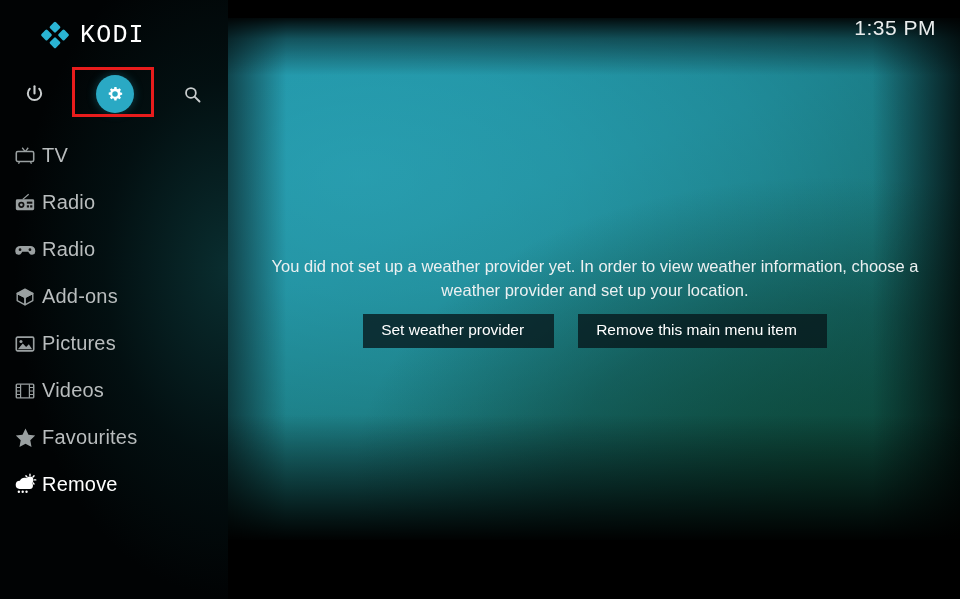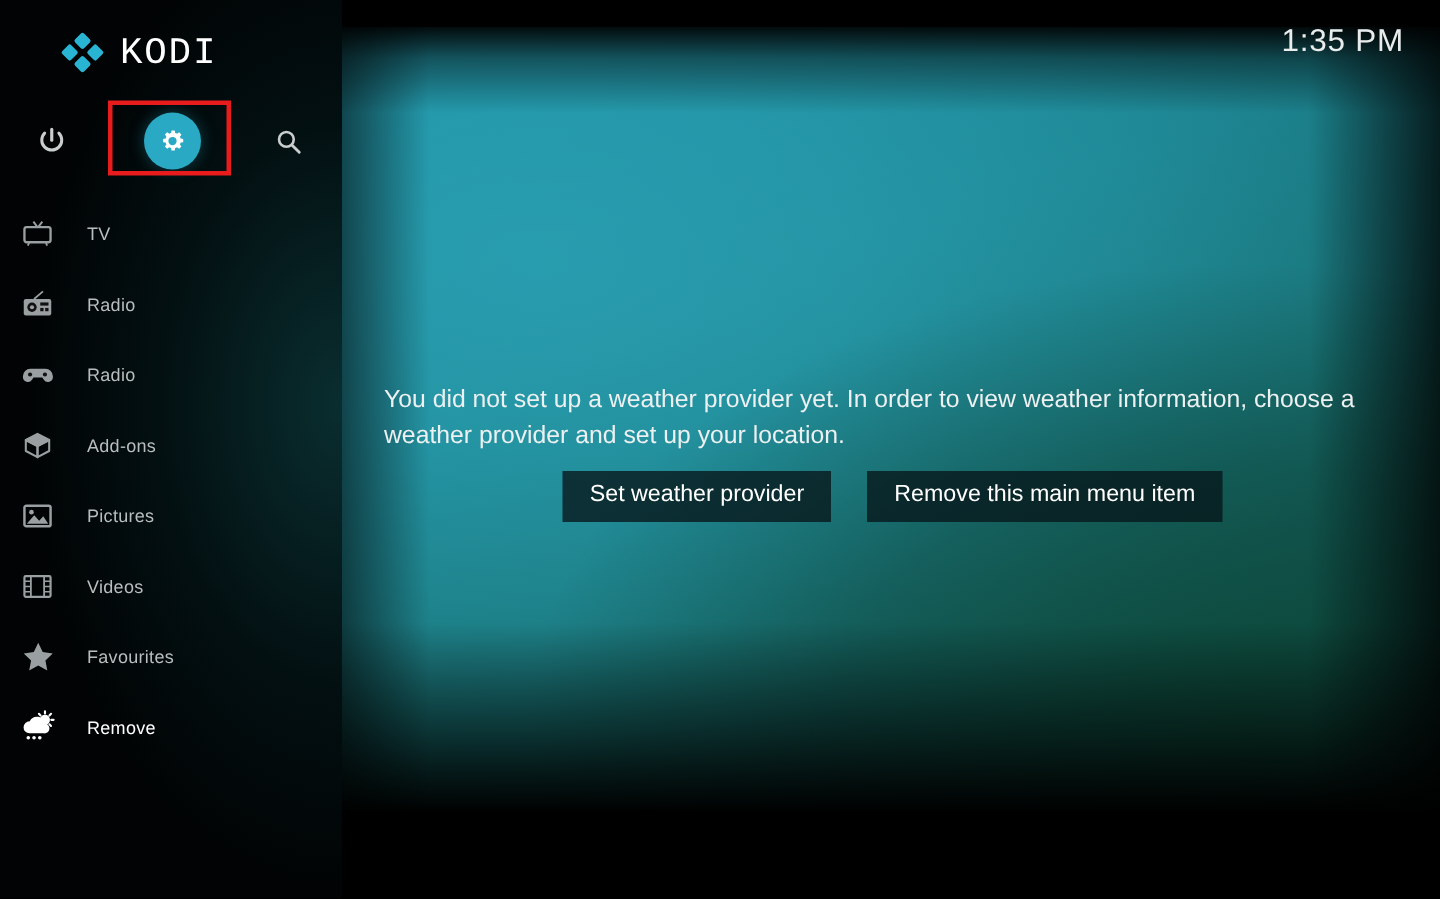--- a/index.html
+++ b/index.html
@@ -142,22 +142,22 @@
   }
   .menu-icon {
     width: 34px;
     height: 30px;
     display: flex;
     align-items: center;
     justify-content: center;
     flex: 0 0 34px;
   }
   .menu-label {
-    margin-left: 16px;
-    font-size: 12px;
+    margin-left: 0;
+    font-size: 20px;
     letter-spacing: 0.2px;
     color: #b9bdbe;
   }
   .menu-item.active .menu-label { color: #ffffff; }
   .menu-icon svg { display: block; }
   .menu-item .menu-icon svg { fill: #9aa0a1; stroke: #9aa0a1; }
   .menu-item.active .menu-icon svg { fill: #ffffff; stroke: #ffffff; }
 
   
   #clock {
@@ -170,41 +170,42 @@
     letter-spacing: 0.5px;
     line-height: 1.1;
   }
 
   
   #message-block {
     position: absolute;
     left: 250px;
     top: 255px;
     width: 690px;
+    text-align: center;
   }
   #message-text {
     color: #ecf0f1;
     font-size: 16.5px;
     line-height: 1.45;
     padding: 0 6px;
   }
   #button-row {
     position: absolute;
     left: 250px;
     top: 314px;
     width: 690px;
     display: flex;
     justify-content: center;
     gap: 24px;
   }
   .kbutton {
     background: rgba(6,22,26,0.78);
     color: #ffffff;
     font-size: 15.5px;
-    padding: 7px 18px 8px 18px;
+    padding: 7px 30px 8px 18px;
     border: 0;
     line-height: 1.2;
     white-space: nowrap;
     font-family: "Liberation Sans", sans-serif;
   }
 </style>
 </head>
 <body>
 
 <div id="screen">

